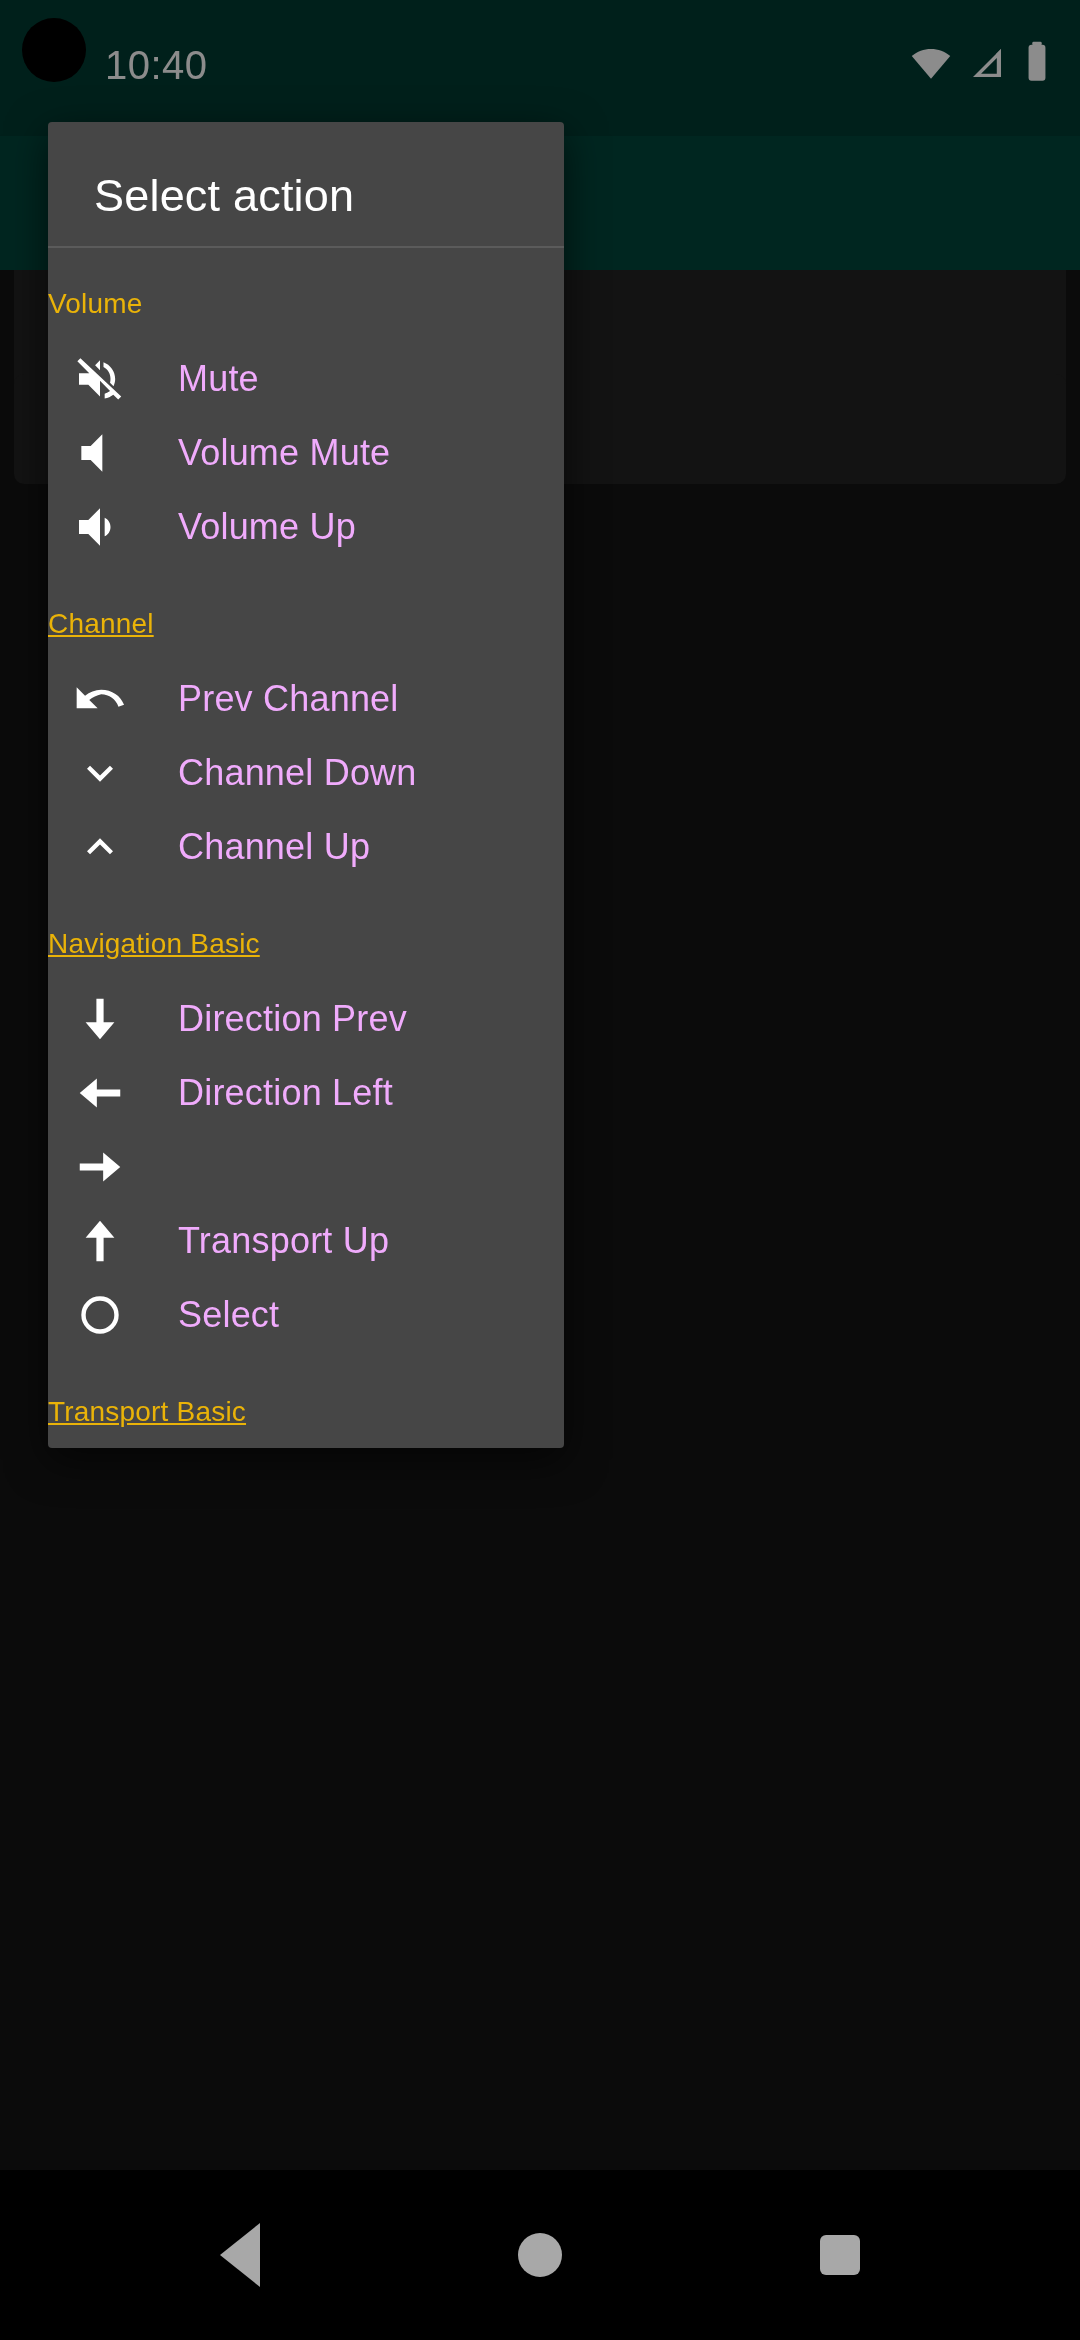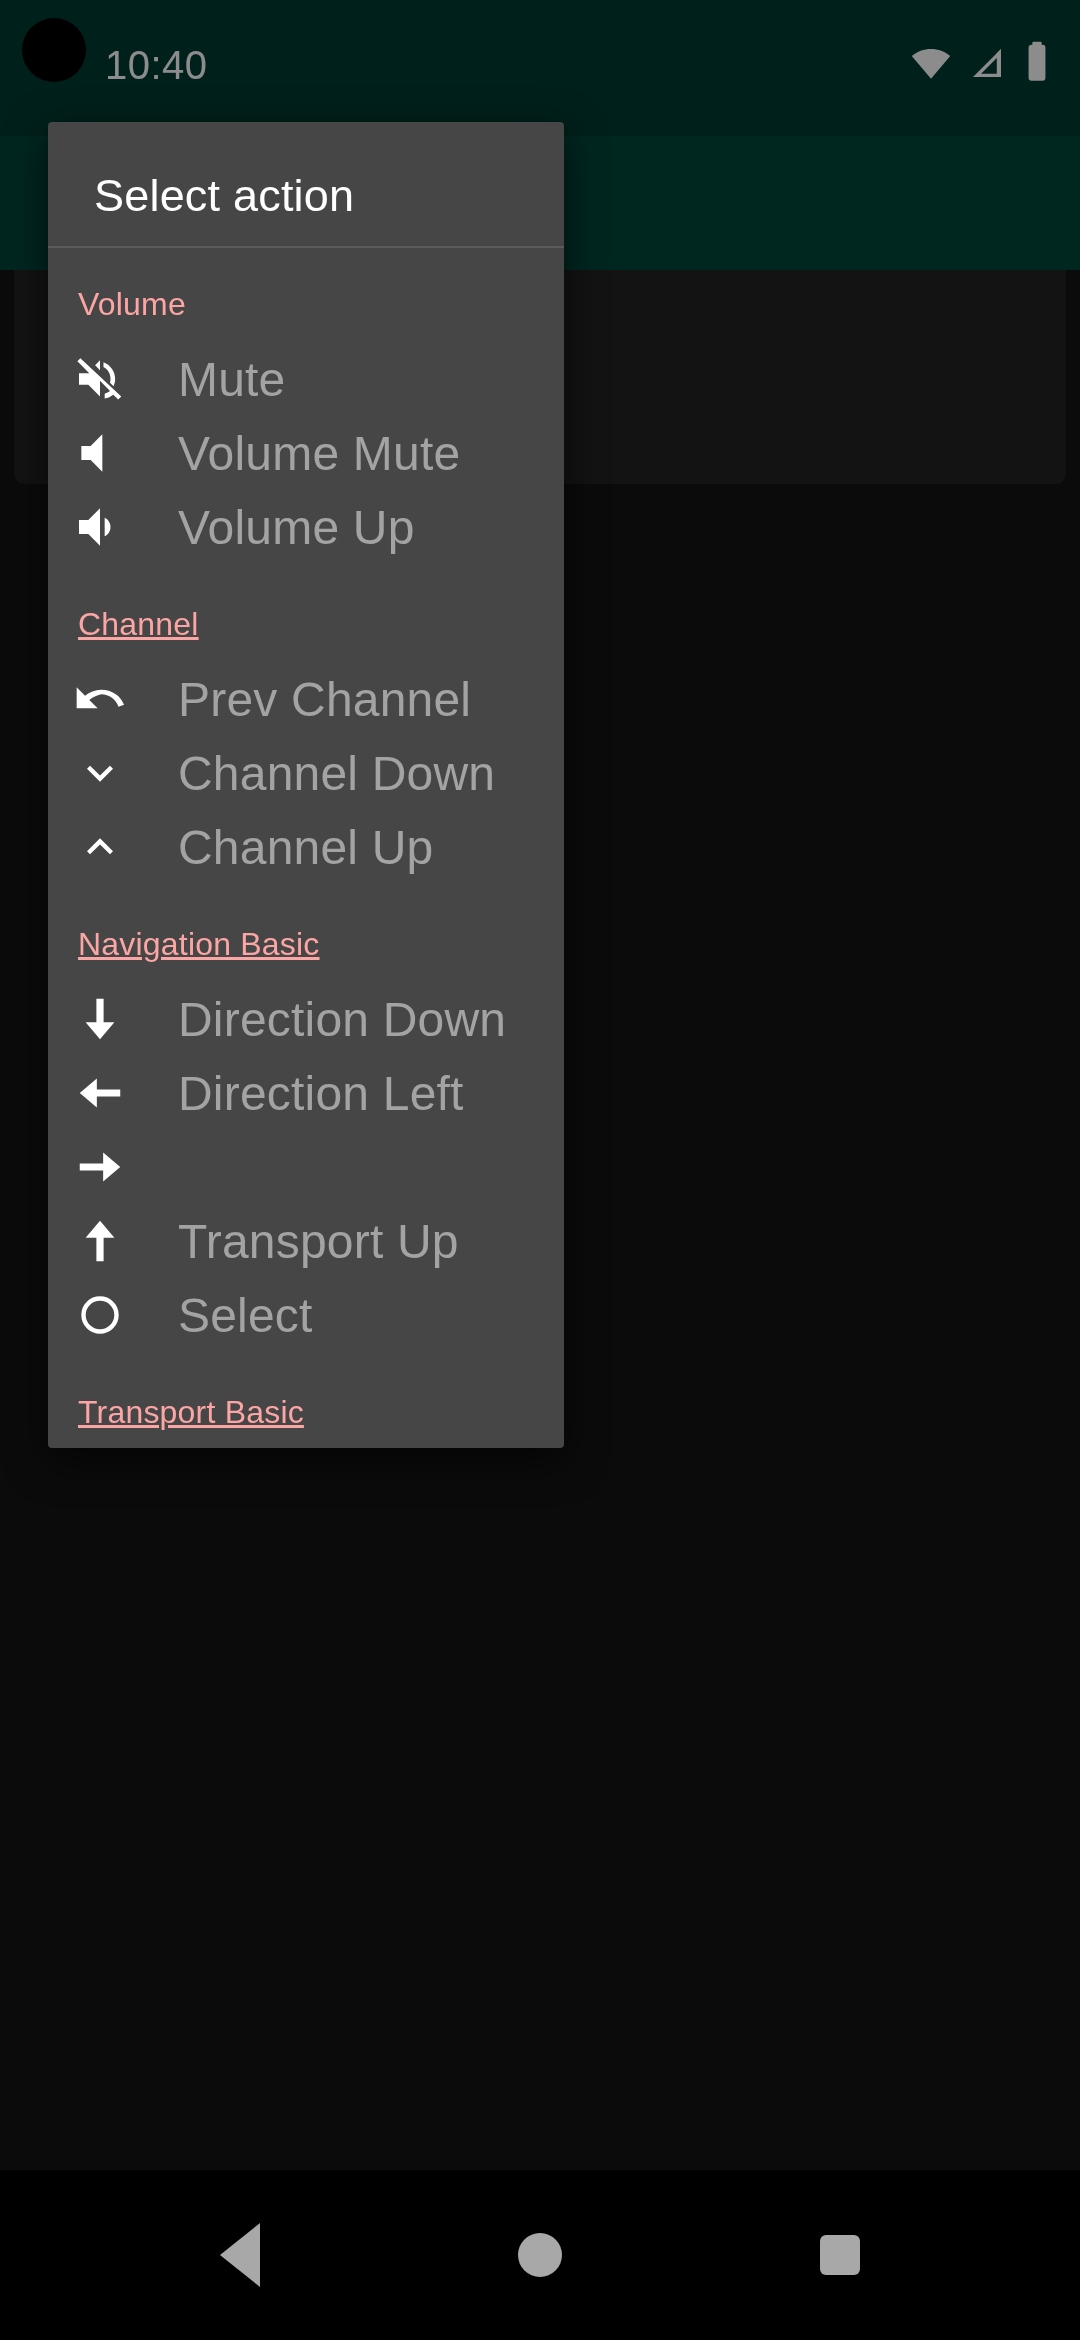--- a/index.html
+++ b/index.html
@@ -54,35 +54,35 @@
     position:absolute; left:46px; top:48px;
     color:#ffffff; font-size:45px; font-weight:400; letter-spacing:0.2px;
   }
   .dialog-divider {
     position:absolute; left:0; top:124px; width:628px; height:2px;
     background:#5b5b5b;
   }
   .dialog-body { position:absolute; left:0; top:126px; width:628px; bottom:0; }
 
   .section-header {
-    padding-left:30px; color:#fca5a5; font-size:32px; letter-spacing:0.2px;
+    color:#eab308; font-size:28px; letter-spacing:0.2px;
     height:76px; display:flex; align-items:center;
   }
   .sec-volume   { margin-top:18px; }
   .sec-other    { margin-top:22px;text-decoration:underline; }
 
   .action-row {
     height:74px; display:flex; align-items:center;
   }
   .row-icon {
     width:104px; min-width:104px; display:flex; align-items:center; justify-content:center;
     color:#ffffff;
   }
   .row-label {
-    color:#a3a3a3; font-size:48px; letter-spacing:0.2px; padding-left:26px;
+    color:#f0abfc; font-size:36px; letter-spacing:0.2px; padding-left:26px;
   }
 
   
   .nav-bar {
     position:absolute; left:0; bottom:0; width:1080px; height:170px;
     background:#000000;
   }
   .nav-btn {
     position:absolute; top:0; height:170px; width:200px;
     display:flex; align-items:center; justify-content:center;
@@ -193,21 +193,21 @@
           </div>
           <div class="row-label">Channel Up</div>
         </div>
         <div class="section-header sec-other">Navigation Basic</div>
         <div class="action-row">
           <div class="row-icon">
             <svg width="54" height="54" viewBox="0 0 24 24">
               <path fill="#ffffff" d="M13.6 3h-3.2v10.4H5.6L12 21l6.4-7.6h-4.8V3z"></path>
             </svg>
           </div>
-          <div class="row-label">Direction Down</div>
+          <div class="row-label">Direction Prev</div>
         </div>
         <div class="action-row">
           <div class="row-icon">
             <svg width="54" height="54" viewBox="0 0 24 24">
               <path fill="#ffffff" d="M21 10.4H10.6V5.6L3 12l7.6 6.4v-4.8H21v-3.2z"></path>
             </svg>
           </div>
           <div class="row-label">Direction Left</div>
         </div>
         <div class="action-row">

